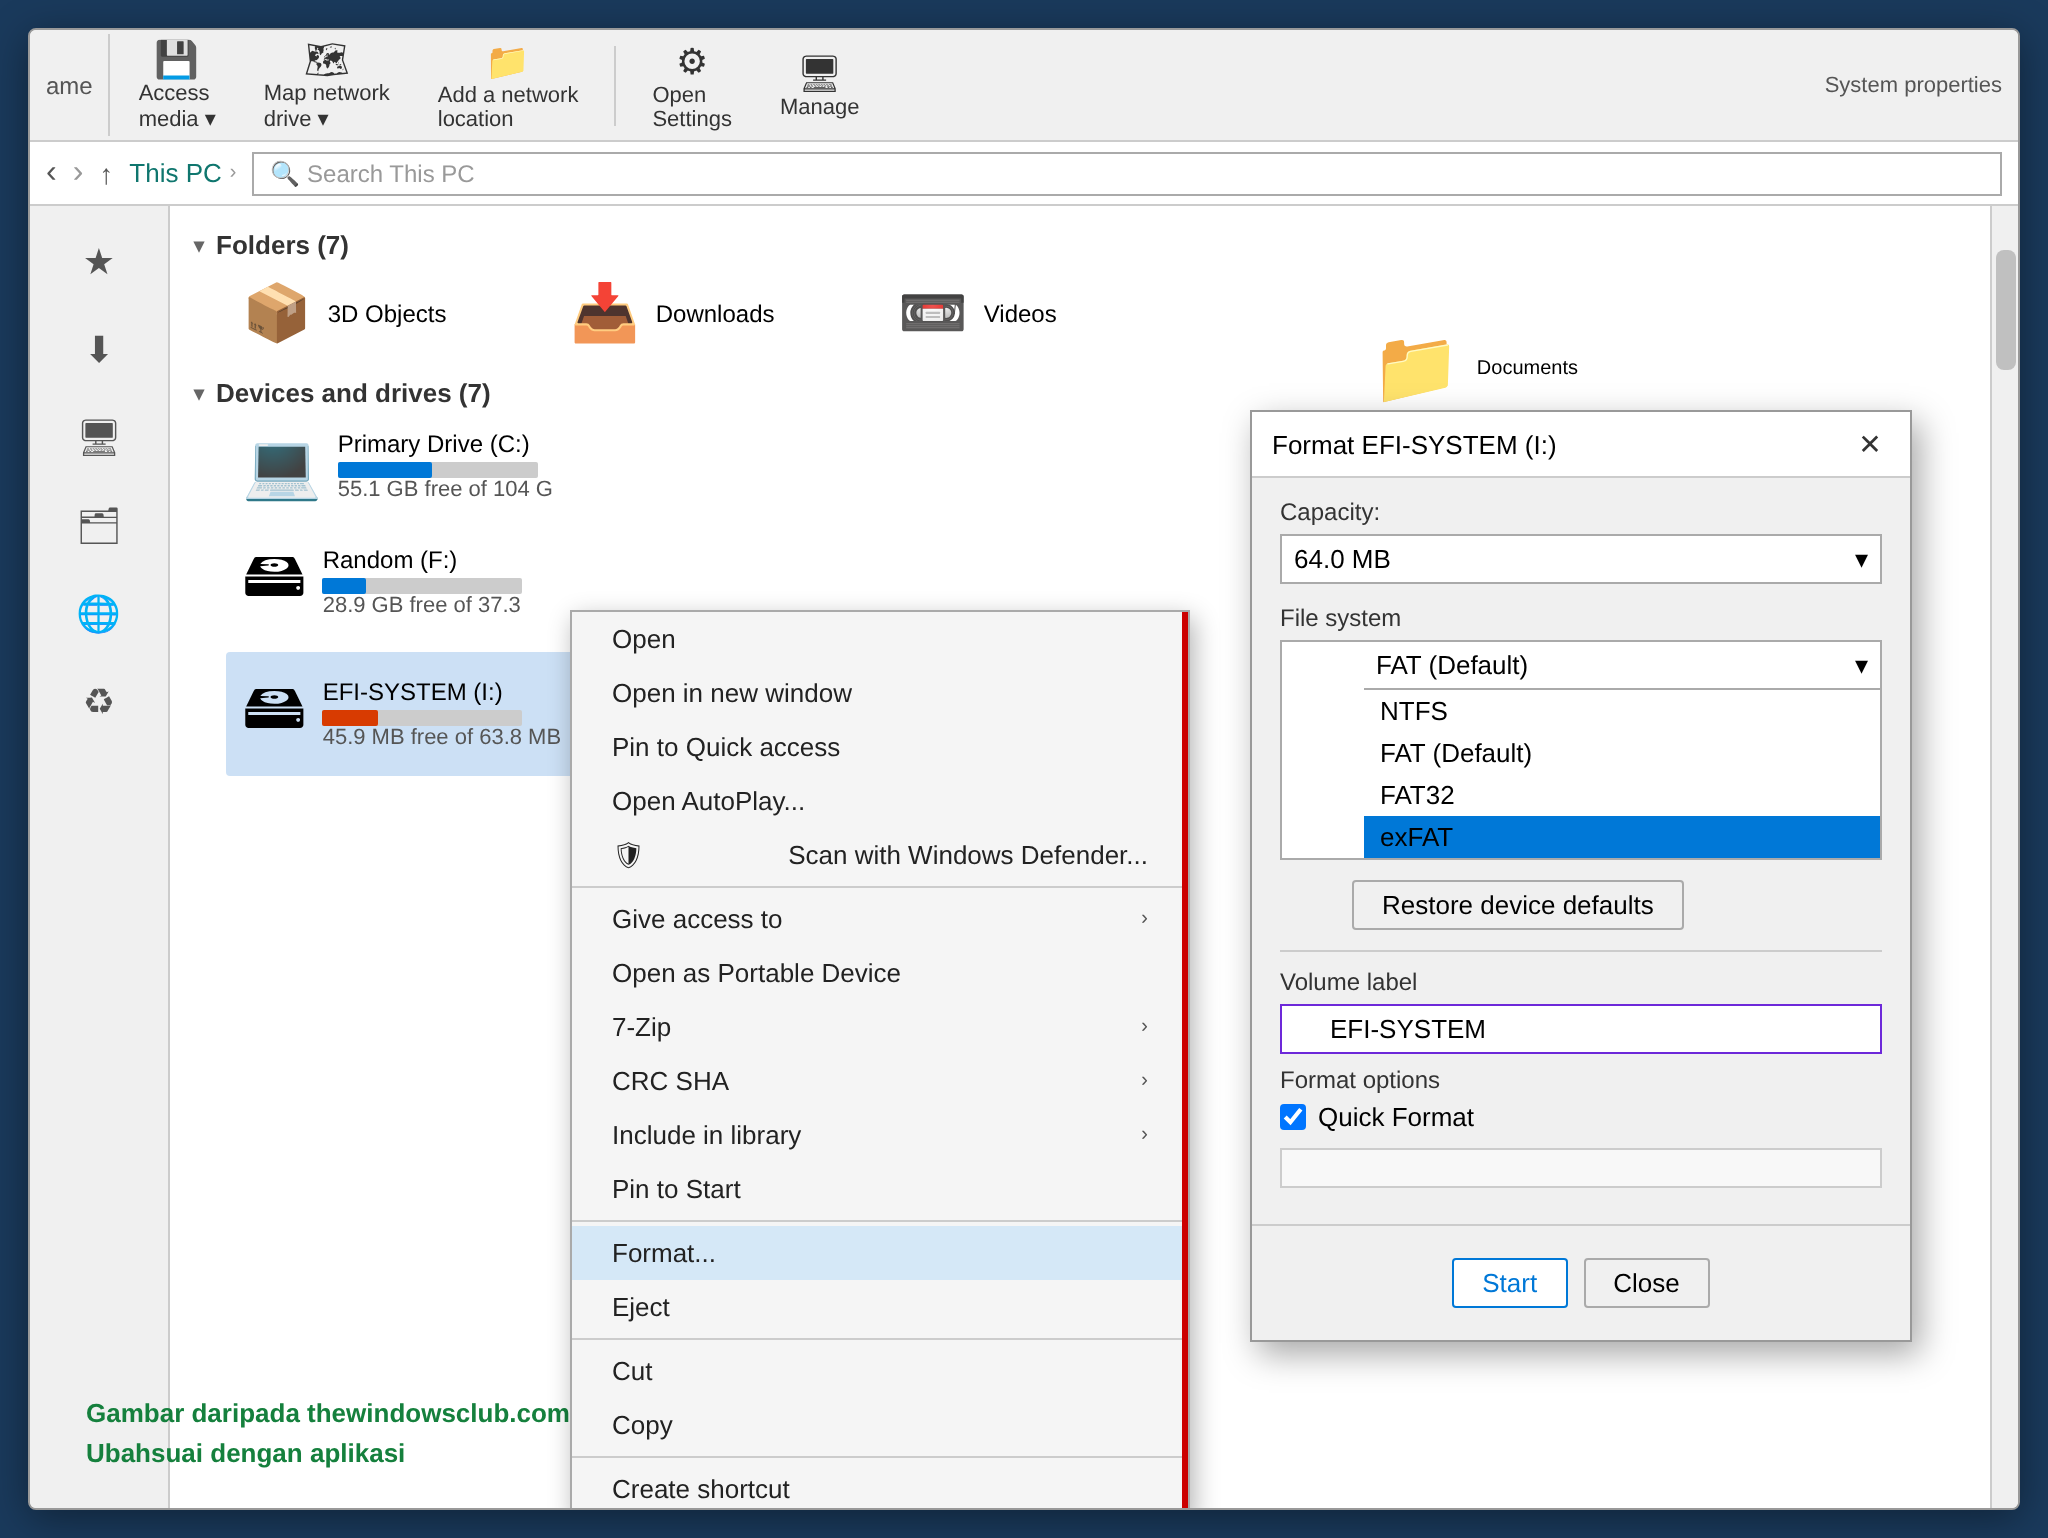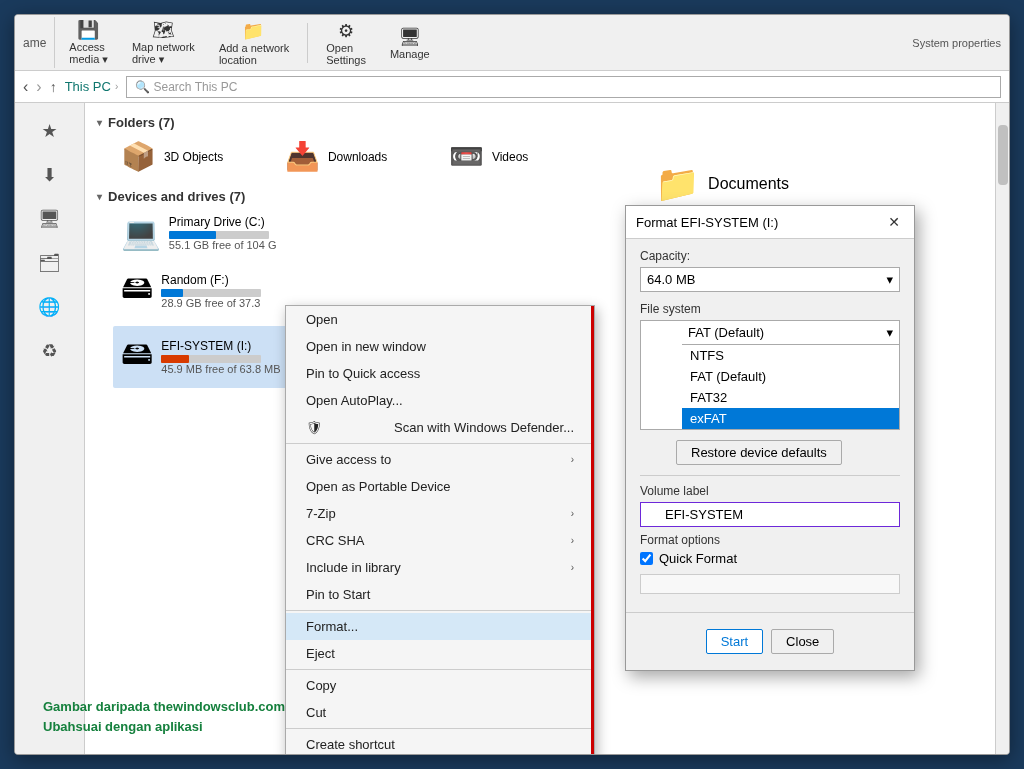--- a/index.html
+++ b/index.html
@@ -212,21 +212,21 @@
       margin: 2px 0;
     }
 
     .ctx-item .submenu-arrow { font-size: 10px; color: #555; }
 
     
     .format-dialog {
       position: absolute;
       top: 190px;
       left: 610px;
-      width: 290px;
+      width: 331px;
       background: #f0f0f0;
       border: 1px solid #999;
       box-shadow: 4px 6px 16px rgba(0,0,0,0.35);
       z-index: 200;
       font-size: 13px;
     }
 
     .dialog-titlebar {
       background: #fff;
       border-bottom: 1px solid #ccc;
@@ -282,21 +282,21 @@
     .dropdown-list {
       background: #fff;
       border: none;
     }
 
     .dropdown-option {
       padding: 3px 8px;
       font-size: 13px;
       cursor: pointer;
     }
-    .dropdown-option.selected { background: #0078d7; color: #ffffff; }
+    .dropdown-option.selected { background: #0078d7; color: #000000; }
 
     .dialog-button {
       padding: 4px 14px;
       border: 1px solid #aaa;
       background: #f0f0f0;
       font-size: 13px;
       cursor: pointer;
       border-radius: 2px;
     }
     .dialog-button.primary {
@@ -503,21 +503,21 @@
     </div>
 
     <div class="scrollbar">
       <div class="scrollbar-thumb"></div>
     </div>
 
   </div>
 
   <div style="position:absolute; top:148px; right:220px; display:flex; align-items:center; gap:8px;">
     <span style="font-size:36px;">📁</span>
-    <span style="font-size:16px;">Documents</span>
+    <span style="font-size:10px;">Documents</span>
   </div>
 
   <div class="context-menu">
 
     <div class="ctx-item">
       <span>Open</span>
     </div>
     <div class="ctx-item">
       <span>Open in new window</span>
     </div>
@@ -562,24 +562,24 @@
     <div class="ctx-item highlighted">
       <span>Format...</span>
     </div>
     <div class="ctx-item">
       <span>Eject</span>
     </div>
 
     <div class="ctx-separator"></div>
 
     <div class="ctx-item">
+      <span>Cut</span>
+    </div>
+    <div class="ctx-item">
       <span>Copy</span>
-    </div>
-    <div class="ctx-item">
-      <span>Cut</span>
     </div>
 
     <div class="ctx-separator"></div>
 
     <div class="ctx-item">
       <span>Create shortcut</span>
     </div>
 
     <div class="red-accent"></div>
   </div>

